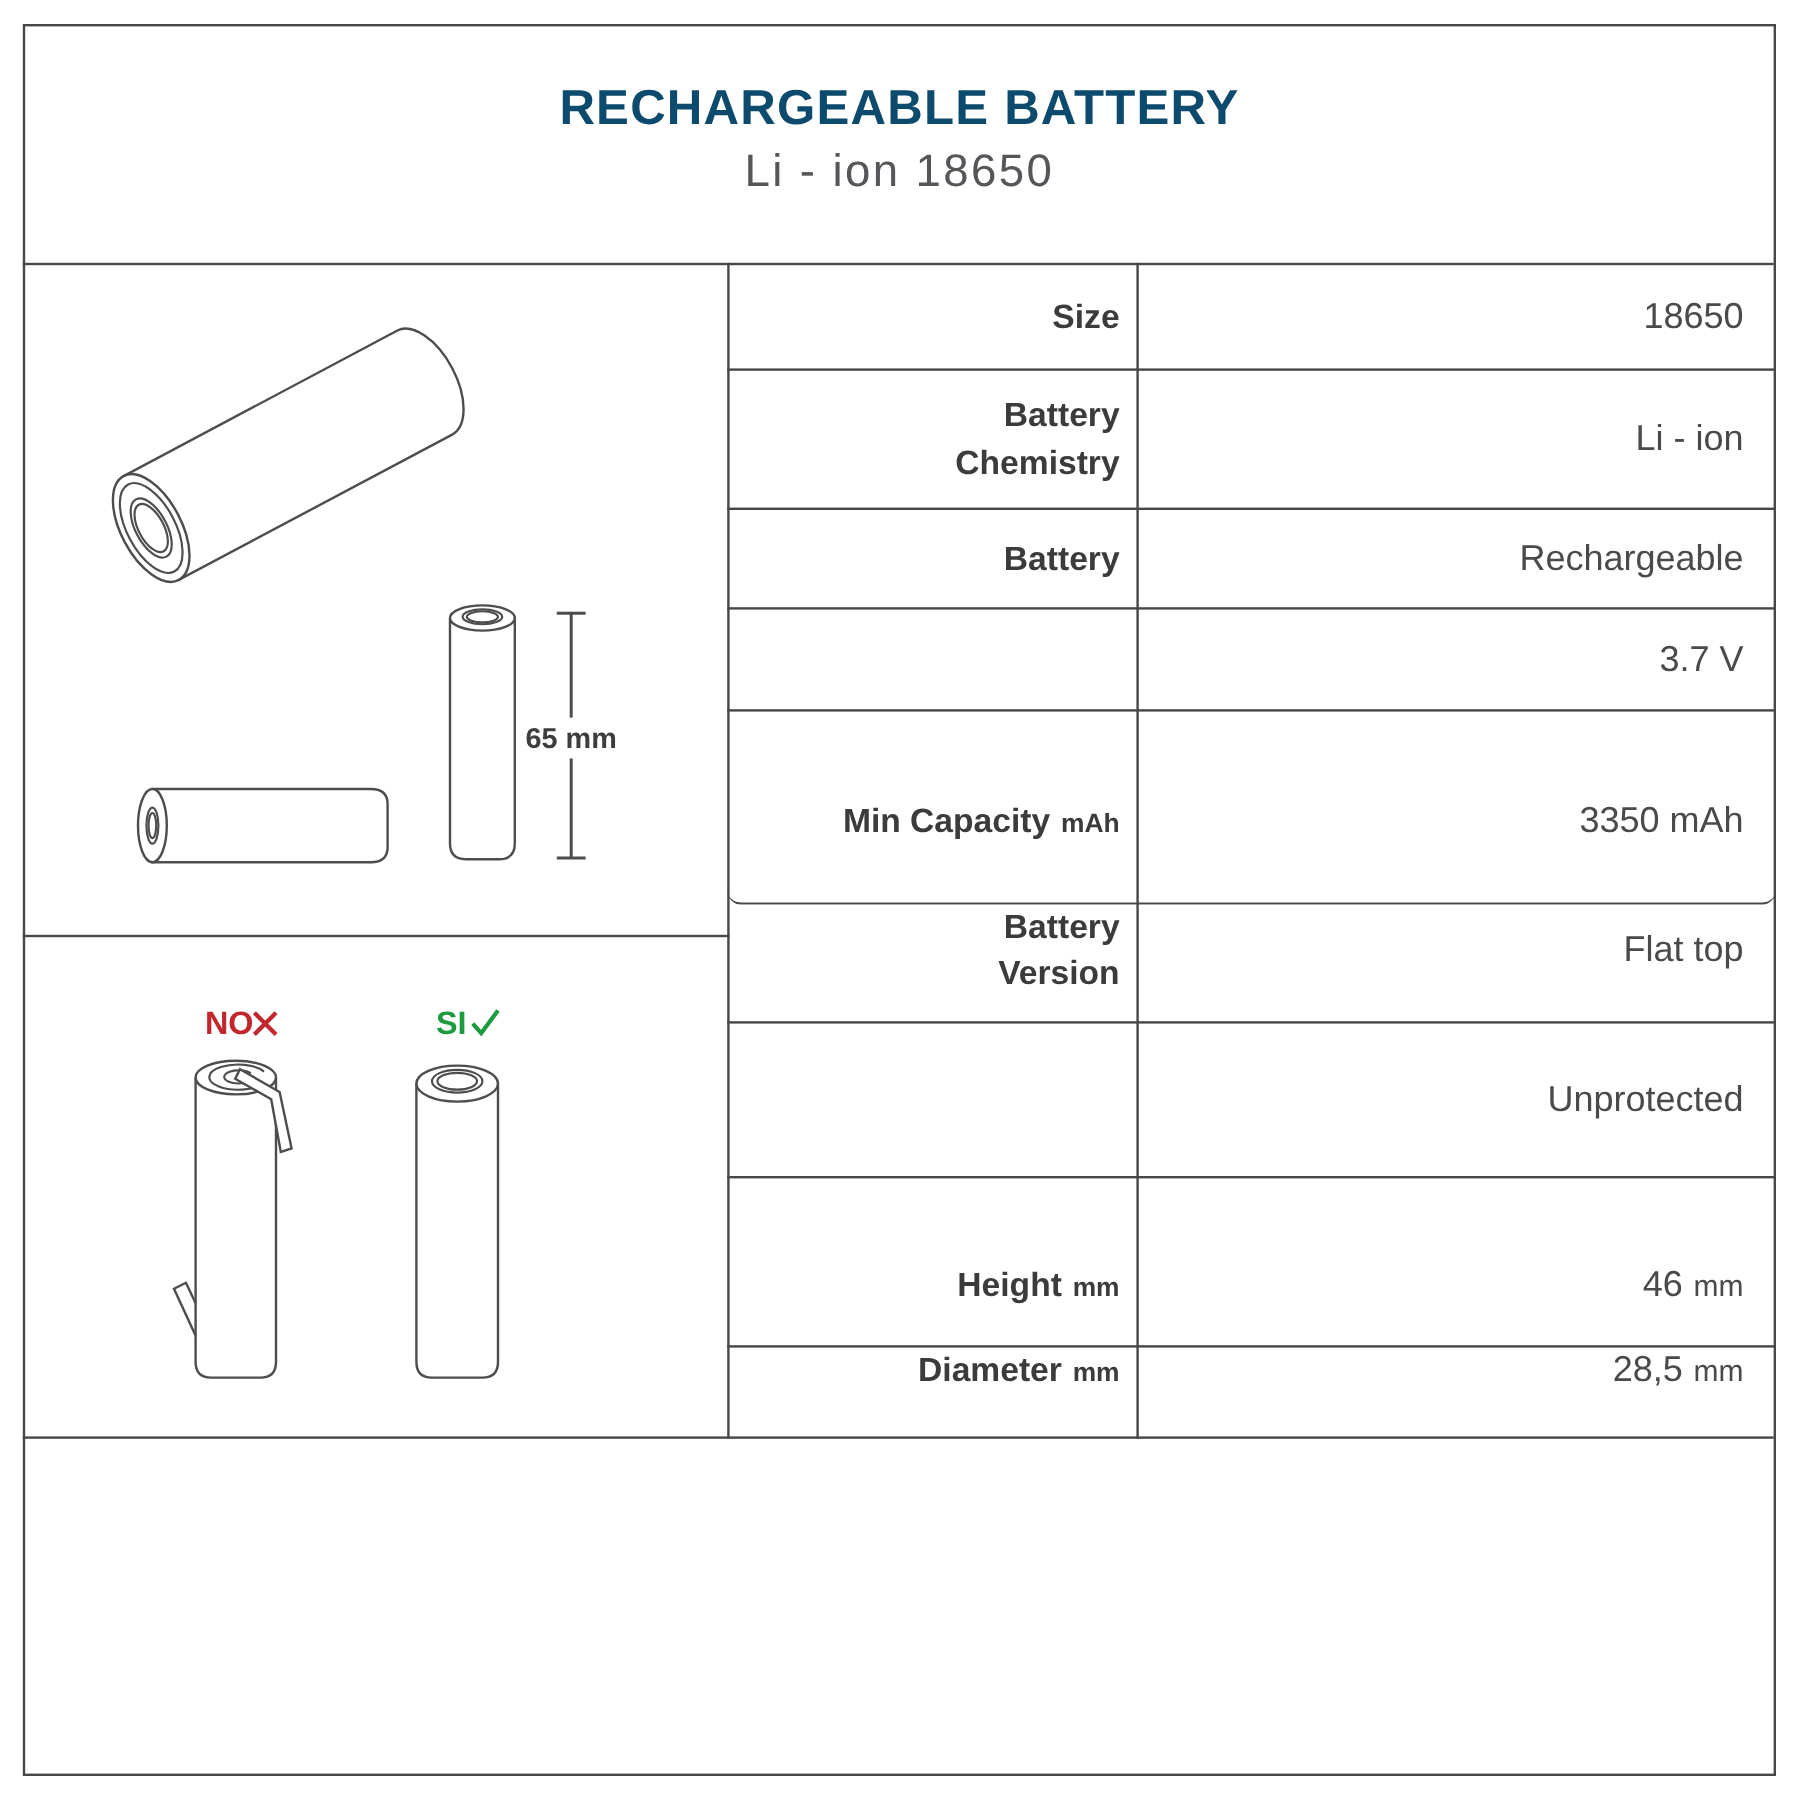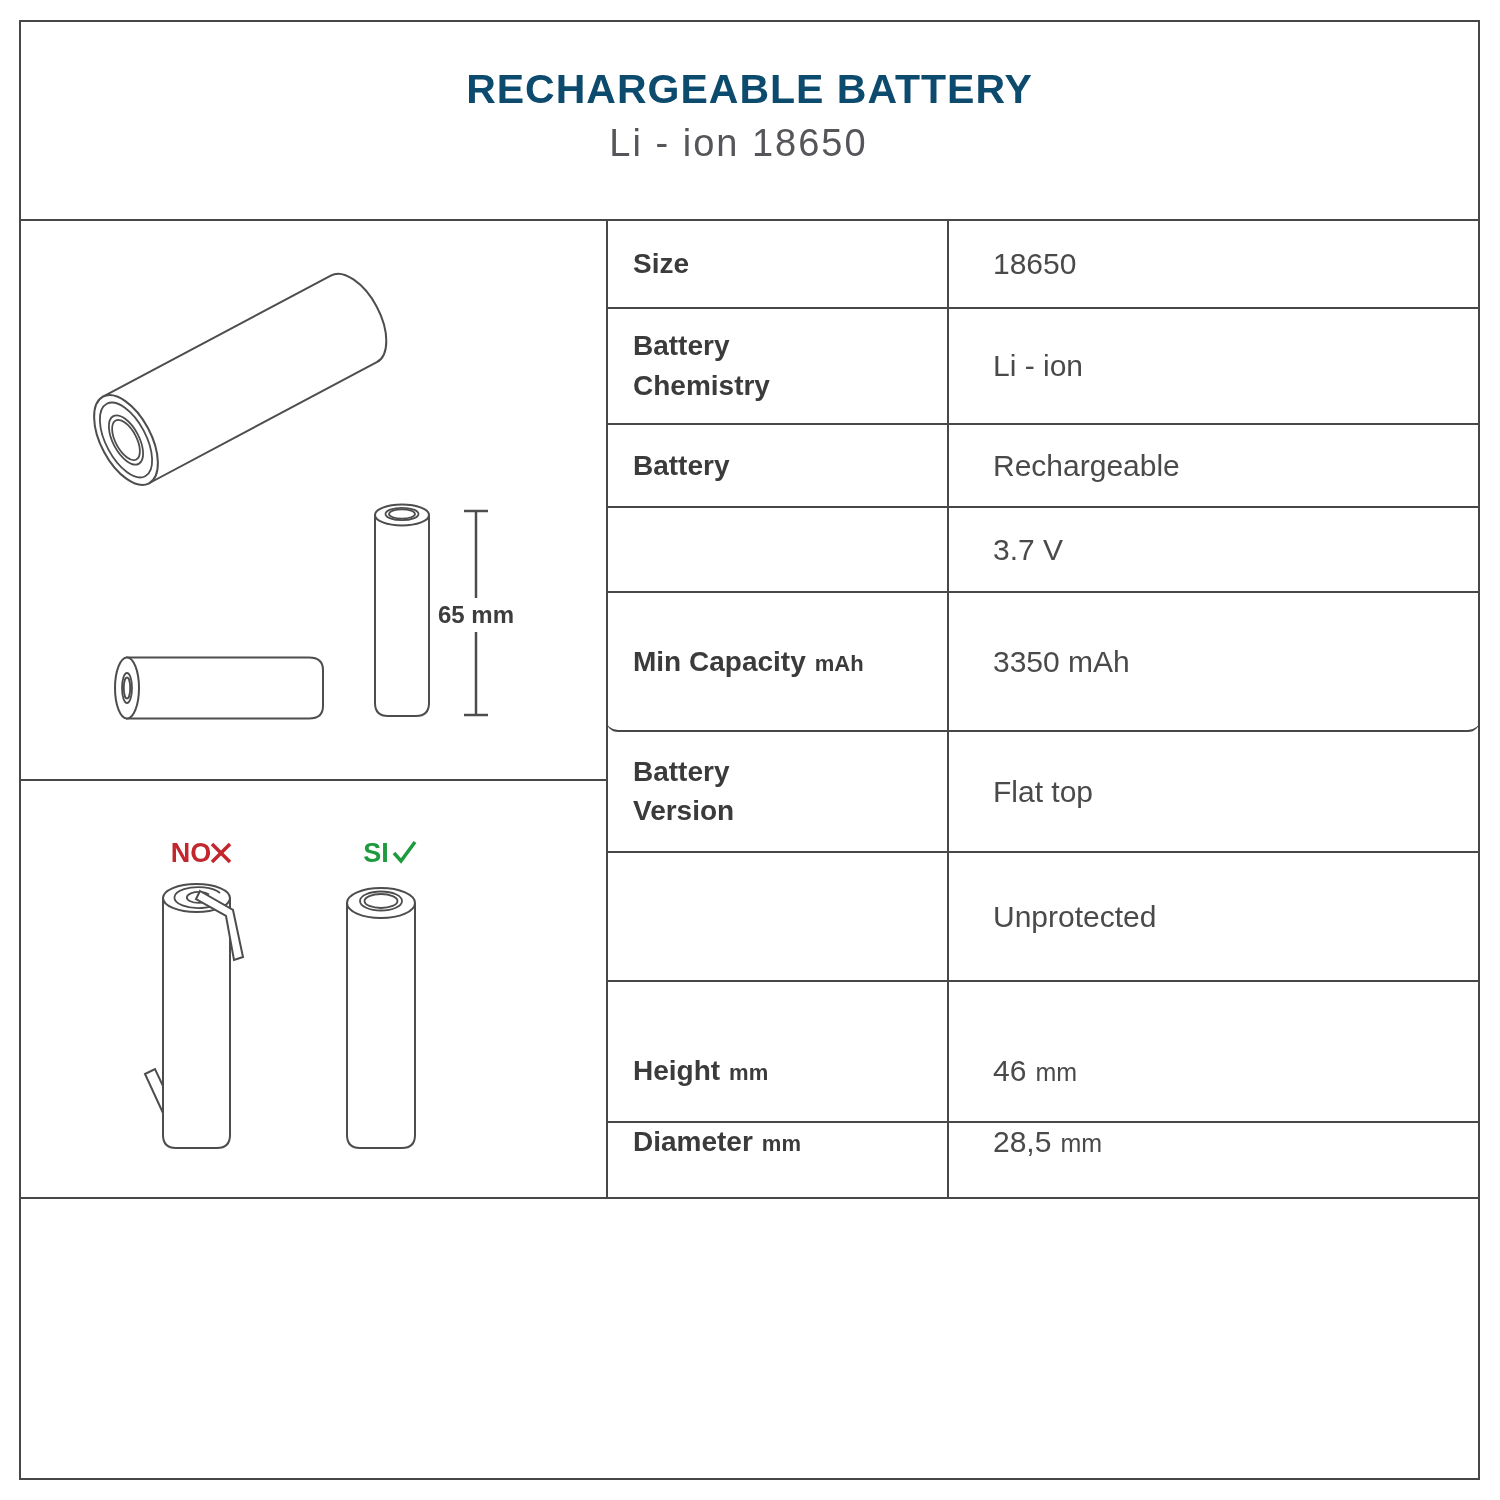--- a/index.html
+++ b/index.html
@@ -11,25 +11,25 @@
   .abs{position:absolute;}
   
   .frame{left:19px;top:20px;width:1457px;height:1456px;border:2px solid #474747;}
   .line{background:#474747;}
   
   .title{
     left:19px;top:66px;width:1461px;text-align:center;
     font-size:41px;font-weight:bold;letter-spacing:1px;color:#0c4a6e;
   }
   .subtitle{
-    left:8px;top:122px;width:1461px;text-align:center;
+    left:19px;top:122px;width:1461px;text-align:center;
     font-size:38px;font-weight:normal;letter-spacing:2px;color:#55555a;
   }
   
-  .spec-table{left:606px;top:220px;width:874px;height:1206px;}
+  .spec-table{left:606px;top:220px;width:874px;height:1206px;text-align:right;}
   .spec-row{
     position:absolute;left:0;width:100%;
     display:flex;align-items:center;box-sizing:border-box;
   }
   .spec-row.with-line{border-bottom:2px solid #474747;}
   .cell{display:block;}
   .label-cell{
     position:absolute;left:27px;width:300px;
     font-size:28px;font-weight:bold;color:#3b3b3b;line-height:1.42;
     top:50%;transform:translateY(-50%);
@@ -138,21 +138,21 @@
 Chemistry</span><span class="label-suffix"></span></div>
       <div class="cell value-cell"><span class="value-main">Li - ion</span><span class="value-suffix"></span></div>
     </div>
     <div class="spec-row with-line" style="top: 205px; height: 83px;">
       <div class="cell label-cell"><span class="label-main">Battery</span><span class="label-suffix"></span></div>
       <div class="cell value-cell"><span class="value-main">Rechargeable</span><span class="value-suffix"></span></div>
     </div>
     <div class="spec-row with-line" style="top: 288px; height: 85px;">
       <div class="cell value-cell"><span class="value-main">3.7 V</span><span class="value-suffix"></span></div>
     </div>
-    <div class="spec-row with-line" style="top: 373px; height: 139px; border-radius: 12px;">
+    <div class="spec-row with-line" style="top: 395px; height: 139px; border-radius: 12px;">
       <div class="cell label-cell"><span class="label-main">Min Capacity</span><span class="label-suffix">mAh</span></div>
       <div class="cell value-cell"><span class="value-main">3350 mAh</span><span class="value-suffix"></span></div>
     </div>
     <div class="spec-row with-line" style="top: 512px; height: 121px;">
       <div class="cell label-cell"><span class="label-main">Battery
 Version</span><span class="label-suffix"></span></div>
       <div class="cell value-cell"><span class="value-main">Flat top</span><span class="value-suffix"></span></div>
     </div>
     <div class="spec-row with-line" style="top: 633px; height: 129px;">
       <div class="cell value-cell"><span class="value-main">Unprotected</span><span class="value-suffix"></span></div>

